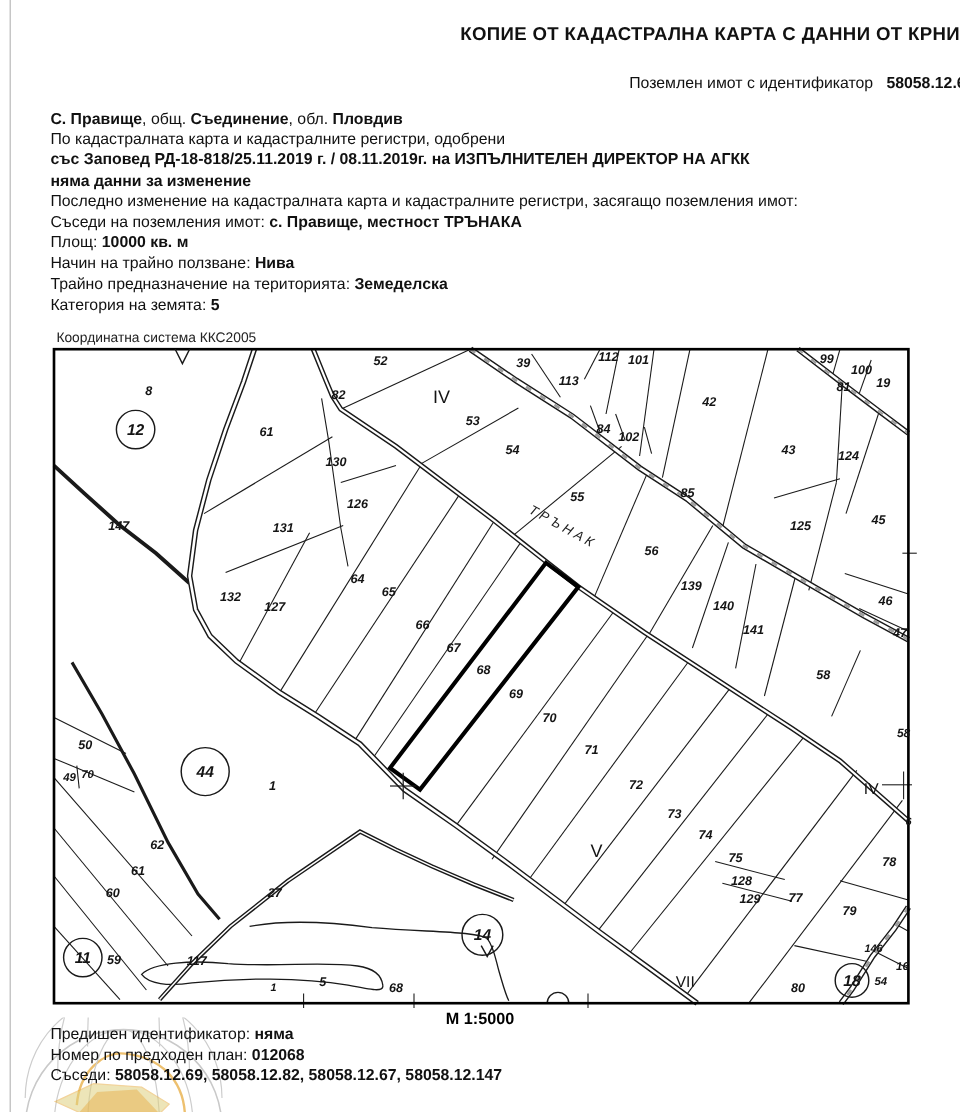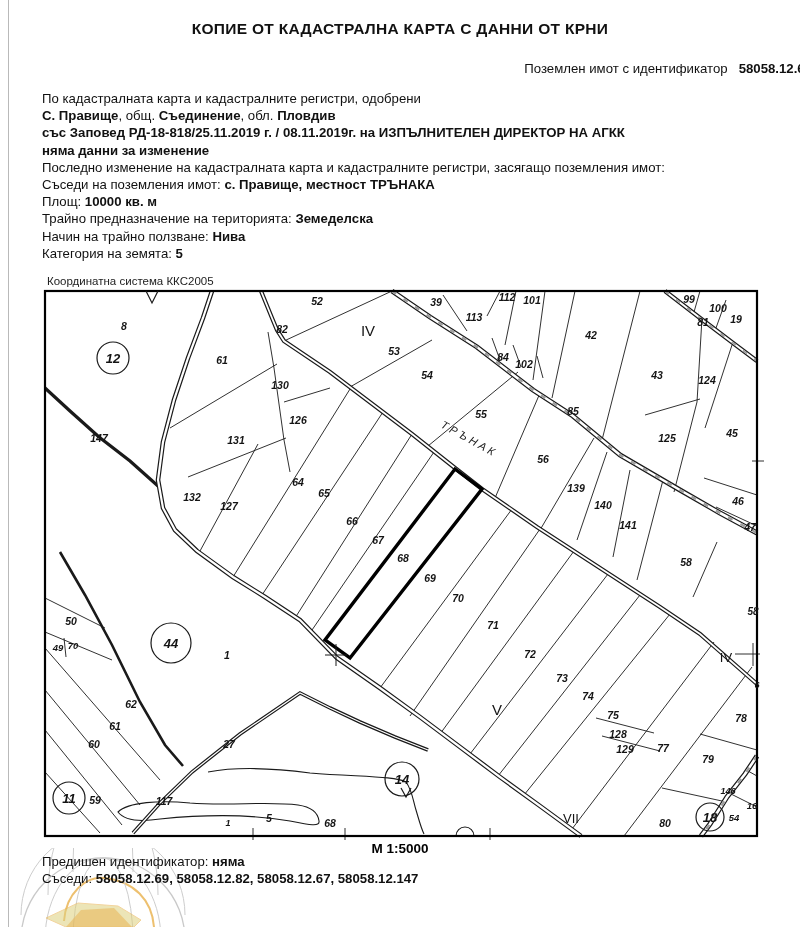--- a/index.html
+++ b/index.html
@@ -1,19 +1,19 @@
 <!DOCTYPE html>
 <html><head>
 <meta charset="utf-8">
 <style>
   html,body{margin:0;padding:0;background:#fff;}
   .page{position:relative;width:800px;height:927px;background:#ffffff;overflow:hidden;
         font-family:"Liberation Sans",sans-serif;color:#111;}
   .scan-edge{position:absolute;left:8px;top:0;width:1px;height:927px;background:#b9b9b9;}
-  .doc-title{position:absolute;top:20px;left:0;width:800px;text-align:center;
+  .doc-title{position:absolute;top:20px;left:0;width:800px;text-align:right;
              font-size:15.5px;font-weight:bold;letter-spacing:.3px;}
   .doc-subtitle{position:absolute;top:61px;left:0;width:800px;text-align:right;font-size:13.2px;padding-left:12px;}
   .doc-subtitle .b{font-weight:bold;}
   .info-block{position:absolute;top:90px;left:42px;width:740px;font-size:13.2px;line-height:17.2px;}
   .info-block .b{font-weight:bold;}
   .footer-block{position:absolute;top:853px;left:42px;width:740px;font-size:13.2px;line-height:17.2px;z-index:3;}
   .footer-block .b{font-weight:bold;}
   .map-svg{position:absolute;left:0;top:0;z-index:2;}
   .wm-svg{position:absolute;left:6px;top:848px;z-index:1;}
 </style>
@@ -25,29 +25,29 @@
 
   <div class="doc-title">КОПИЕ ОТ КАДАСТРАЛНА КАРТА С ДАННИ ОТ КРНИ</div>
 
   <div class="doc-subtitle">
     <span>Поземлен имот с  идентификатор</span>
     <span>&nbsp;</span>
     <span class="b">58058.12.68</span>
   </div>
 
   <div class="info-block" id="info-block">
+      <div><span class="b">С. Правище</span><span>, общ. </span><span class="b">Съединение</span><span>, обл. </span><span class="b">Пловдив</span></div>
       <div><span>По кадастралната карта и кадастралните регистри, одобрени</span></div>
-      <div><span class="b">С. Правище</span><span>, общ. </span><span class="b">Съединение</span><span>, обл. </span><span class="b">Пловдив</span></div>
       <div><span class="b">със </span><span class="b">Заповед РД-18-818/25.11.2019 г. / 08.11.2019г. на ИЗПЪЛНИТЕЛЕН ДИРЕКТОР НА АГКК</span></div>
       <div><span class="b">няма данни за изменение</span></div>
       <div><span>Последно изменение на кадастралната карта и кадастралните регистри, засягащо поземления имот:</span></div>
       <div><span>Съседи на поземления имот: </span><span class="b">с. Правище, местност ТРЪНАКА</span></div>
       <div><span>Площ: </span><span class="b">10000 кв. м</span></div>
+      <div><span>Начин на трайно ползване: </span><span class="b">Нива</span></div>
       <div><span>Трайно предназначение на територията: </span><span class="b">Земеделска</span></div>
-      <div><span>Начин на трайно ползване: </span><span class="b">Нива</span></div>
       <div><span>Категория на земята: </span><span class="b">5</span></div>
     </div>
 
   <svg class="map-svg" id="mapsvg" width="800" height="927" viewBox="0 0 800 927">
       <path d="M208,772 C240,766 280,769 310,773 C360,777 395,776 406,782 C412,790 413,800 416,810 C419,820 421,828 424,834" fill="none" stroke="#1a1a1a" stroke-width="1.1"></path>
       <path d="M118,812 C128,802 160,800 190,803 C230,806 270,801 298,805 C312,807 318,813 319,821 C320,827 310,825 290,821 C250,814 200,815 160,819 C140,822 124,820 118,812 Z" fill="none" stroke="#1a1a1a" stroke-width="1.1"></path>
       <path d="M456,836 A9 9 0 0 1 474,836" fill="none" stroke="#1a1a1a" stroke-width="1.1"></path>
       <polyline points="284,341 392,291" fill="none" stroke="#1a1a1a" stroke-width="0.9"></polyline>
       <polyline points="443,295 467,331" fill="none" stroke="#1a1a1a" stroke-width="0.9"></polyline>
       <polyline points="500,291 487,316" fill="none" stroke="#1a1a1a" stroke-width="0.9"></polyline>
@@ -231,15 +231,16 @@
       <path d="M42,47 A55 105 0 0 1 152,47" fill="none" stroke="#cdcdcd" stroke-width="1"></path>
       <path d="M67,24 A30 128 0 0 1 127,24" fill="none" stroke="#cdcdcd" stroke-width="1"></path>
       <ellipse cx="97" cy="92" rx="30" ry="82" fill="none" stroke="#cdcdcd" stroke-width="1"></ellipse>
       <ellipse cx="97" cy="92" rx="58" ry="82" fill="none" stroke="#cdcdcd" stroke-width="1"></ellipse>
       <path d="M40,70 L72,55 L112,58 L135,72 L128,79 L60,79 Z" fill="#ded07e" opacity="0.55" stroke="#e8b04b" stroke-width="1"></path>
       <path d="M60,79 L75,62 L108,60 L126,79 Z" fill="#e8b04b" opacity="0.5"></path>
     </svg>
 
   <div class="footer-block" id="footer-block">
       <div><span>Предишен идентификатор: </span><span class="b">няма</span></div>
+      <div><span>Номер по предходен план: </span><span class="b">012068</span></div>
       <div><span>Съседи: </span><span class="b">58058.12.69, 58058.12.82, 58058.12.67, 58058.12.147</span></div>
     </div>
 </div>
 
 </body></html>

